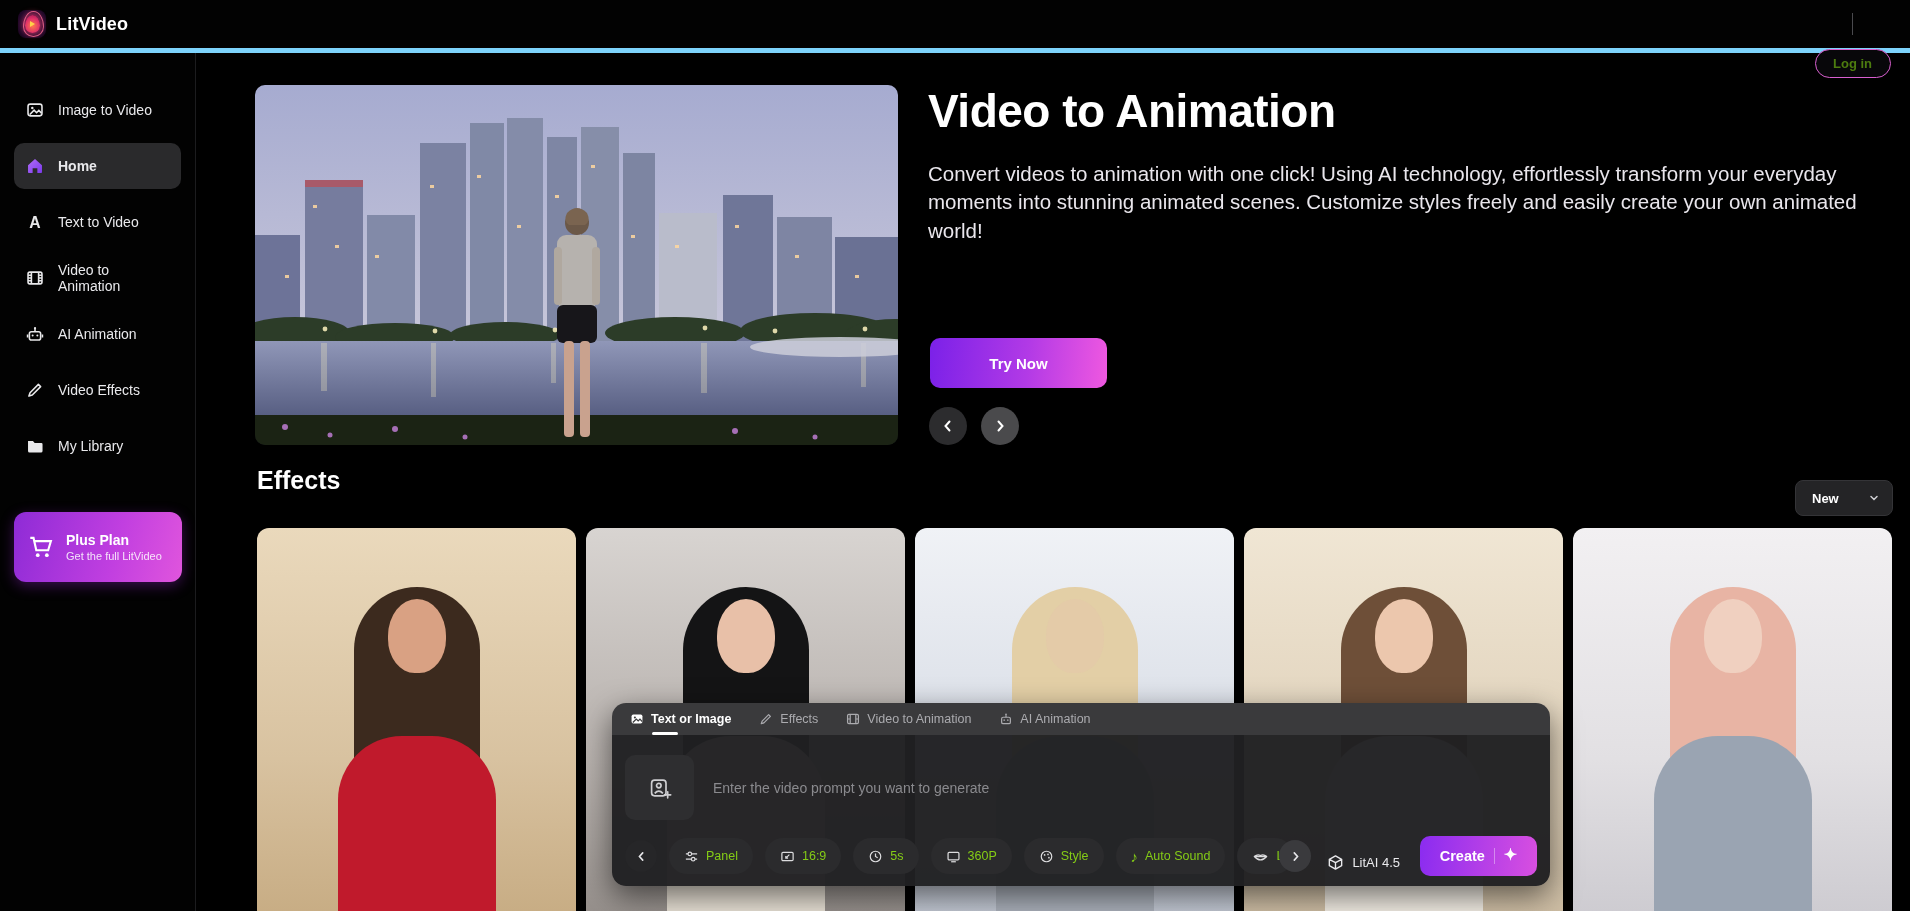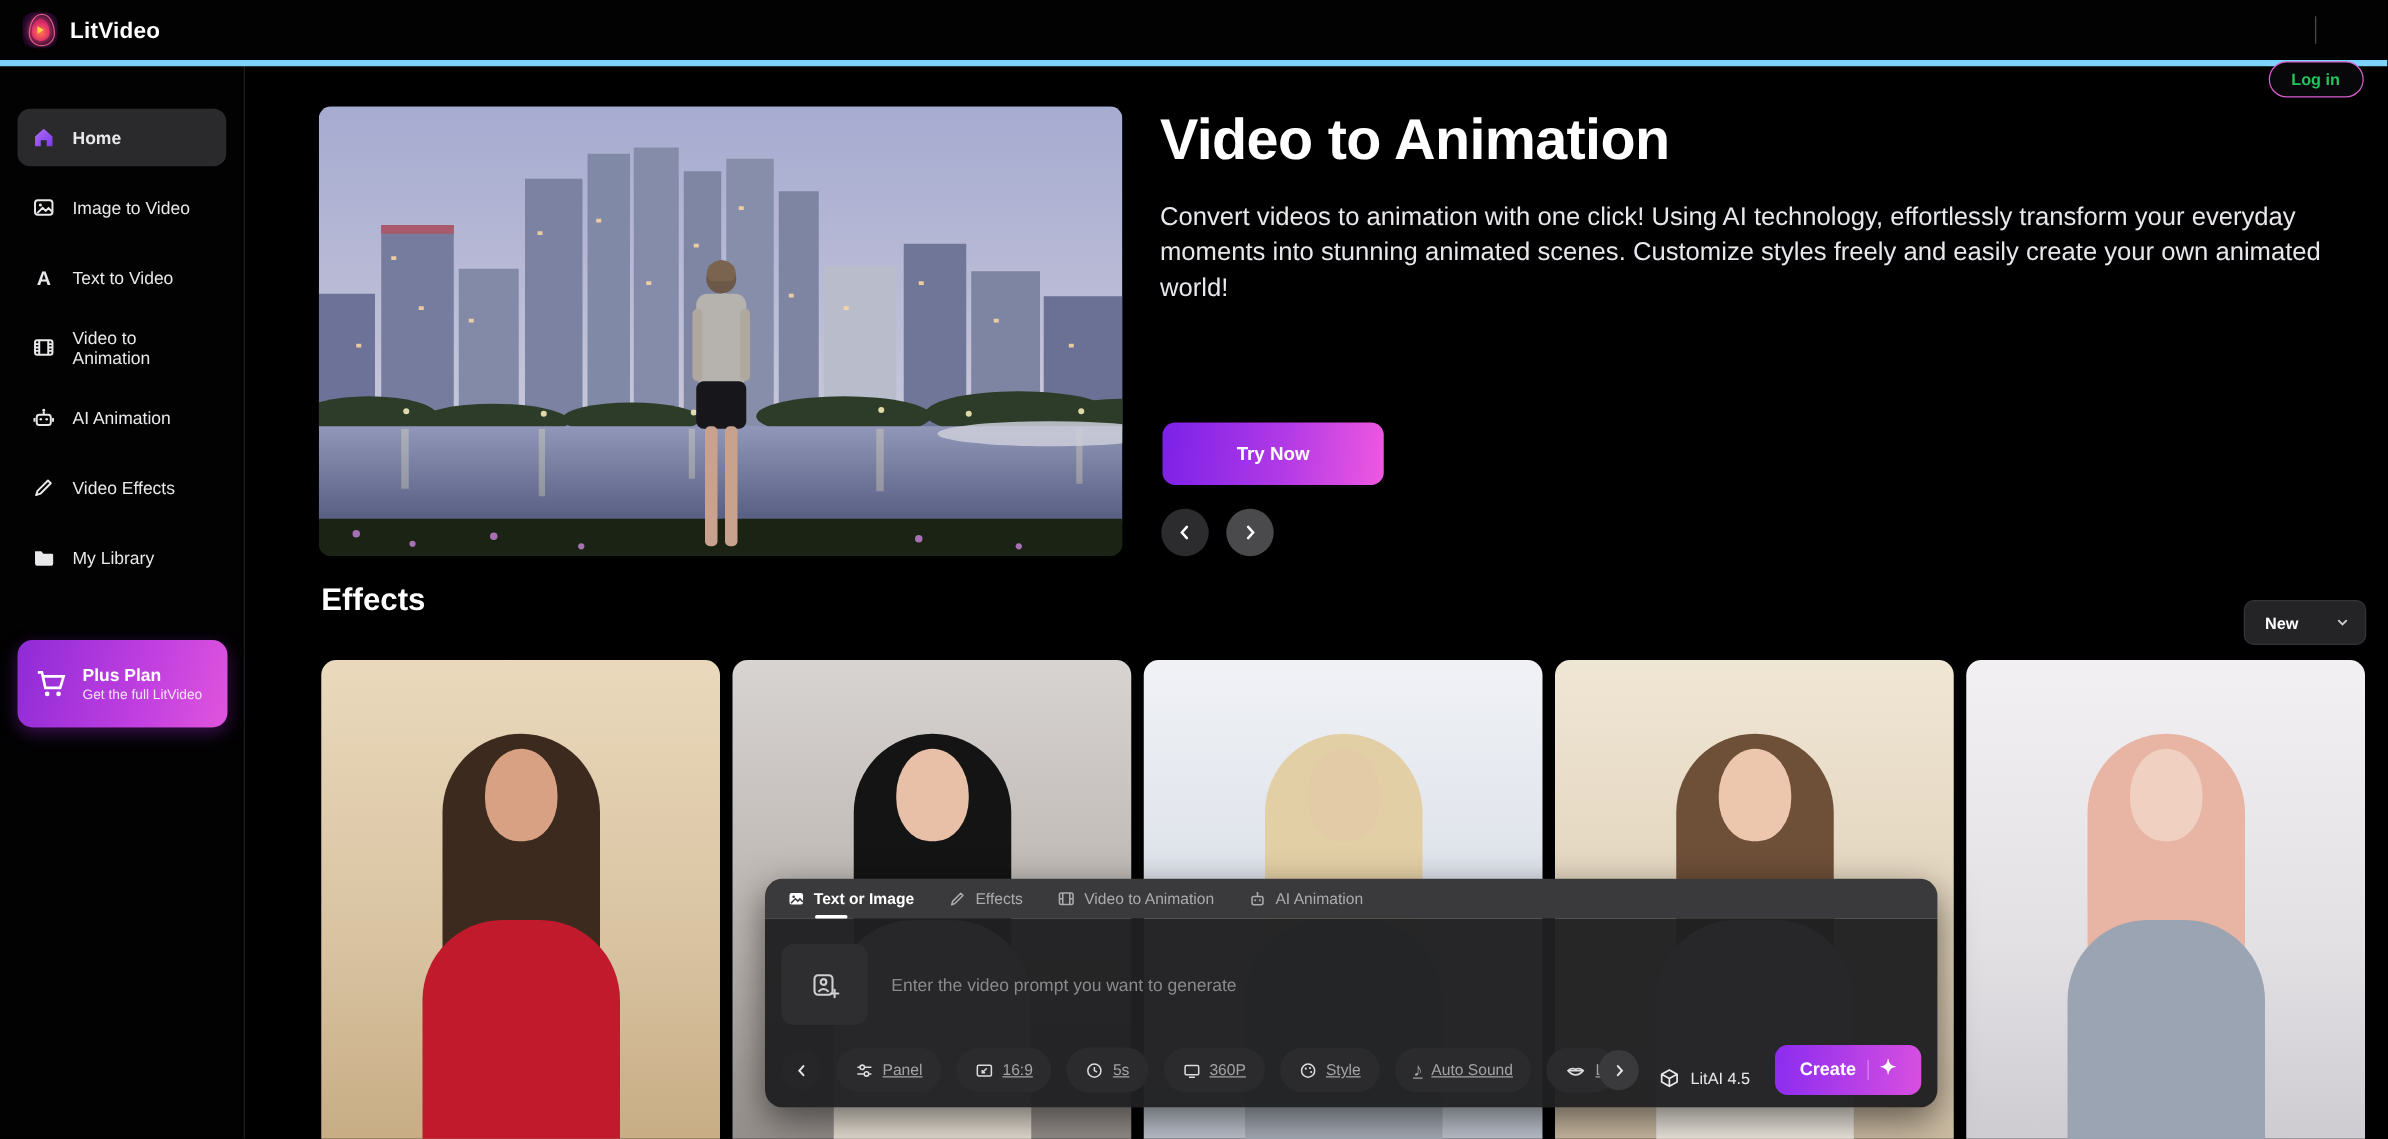--- a/index.html
+++ b/index.html
@@ -21,21 +21,21 @@
     border-radius:50% 50% 50% 50% / 62% 62% 40% 40%; border:1.5px solid rgba(255,110,150,.8); }
   .drop::after { content:""; position:absolute; left:5.5px; top:6px;
     border-left:5px solid #ffd24a; border-top:3.5px solid transparent; border-bottom:3.5px solid transparent; }
   .brand-name { font-size:18px; font-weight:bold; letter-spacing:.2px; }
   .topbar-right { margin-left:auto; display:flex; align-items:center; gap:14px;flex-direction:column; }
   .btn-plus { width:79px; height:29px; border:none; border-radius:15px; cursor:pointer;
     background:linear-gradient(145deg,#e35fe0 0%,#9a30f0 100%);
     color:#fff; font-size:13px; font-weight:bold; font-family:inherit; }
   .top-divider { width:1px; height:22px; background:#4a4a4e; }
   .btn-login { width:76px; height:29px; border-radius:15px; cursor:pointer;
-    background:#08070a; border:1.5px solid #d95fd0; color:#22c55e; font-size:13px;
+    background:#08070a; border:1.5px solid #d95fd0; color:#4d7c0f; font-size:13px;
     font-weight:bold; font-family:inherit; }
 
   
   .sidebar { position:absolute; left:0; top:53px; bottom:0; width:196px;
     background:#020202; border-right:1px solid #1c1c1e; z-index:15; padding-top:34px; }
   .side-item { position:relative; height:46px; margin:0 14px 10px 14px; border-radius:10px;
     display:flex; align-items:center; gap:14px; padding:0 12px; cursor:pointer;
     color:#e9e9ec; font-size:14px; }
   .side-item.active { background:#2a2a2c; font-weight:bold; }
   .side-item svg { flex:0 0 auto; }
@@ -102,24 +102,24 @@
   .prompt-input { position:absolute; left:101px; top:20px; width:700px; height:65px;
     background:transparent; border:none; outline:none; color:#e8e8ea; font-size:14px;
     font-family:inherit; }
   .prompt-input::placeholder { color:#8a8a8e; }
   .chips-row { position:absolute; left:13px; right:13px; bottom:11px; height:38px;
     display:flex; align-items:center; }
   .scroll-btn { width:32px; height:32px; border-radius:50%; border:none; cursor:pointer;
     display:flex; align-items:center; justify-content:center; color:#e5e5e8; flex:0 0 auto; }
   .scroll-left { background:#262628; margin-right:12px; }
   .scroll-right { background:#3a3a3d; margin-left:-26px; z-index:2; }
-  .chip { height:36px; border-radius:18px; background:#2b2b2d; color:#a3a3a3;
+  .chip { height:36px; border-radius:18px; background:#2b2b2d; color:#84cc16;
     border:none; cursor:pointer; font-family:inherit; font-size:12.5px;
     display:flex; align-items:center; gap:7px; padding:0 15px; margin-right:12px;
-    white-space:nowrap; flex:0 0 auto;text-decoration:underline; }
+    white-space:nowrap; flex:0 0 auto; }
   .chip-truncated { width:56px; overflow:hidden; padding-right:0; }
   .model-pill { display:flex; align-items:center; gap:8px; margin-left:16px;
     color:#e9e9ec; font-size:13px; cursor:pointer; flex:0 0 auto;margin-top:13px; }
   .btn-create { margin-left:auto; width:117px; height:40px; border:none; border-radius:10px;
     cursor:pointer; color:#fff; font-family:inherit; font-size:14.5px; font-weight:bold;
     background:linear-gradient(95deg,#8b2cf0 0%,#d84fe0 100%);
     display:flex; align-items:center; justify-content:center; gap:9px; flex:0 0 auto;text-align:center; }
   .create-divider { width:1px; height:16px; background:rgba(255,255,255,.38); }
   .sparkle { font-size:16px; line-height:1; position:relative; top:-1px; }
 
@@ -136,39 +136,39 @@
     <span class="brand-name">LitVideo</span>
   </div>
   <div class="topbar-right">
     <button class="btn-plus">Plus</button>
     <span class="top-divider"></span>
     <button class="btn-login">Log in</button>
   </div>
 </header>
 
 <nav class="sidebar">
+  <div class="side-item">
+    <svg width="18" height="18" viewBox="0 0 16 16" fill="none" stroke="#e8e8ea" stroke-width="1.4">
+      <rect x="1.8" y="2.8" width="12.4" height="10.4" rx="2"></rect>
+      <circle cx="5.6" cy="6.2" r="1.1" fill="#e8e8ea" stroke="none"></circle>
+      <path d="M3.4 12 L7.2 8.2 L9.4 10.4 L11.4 8.4 L13.8 10.8"></path>
+    </svg>
+    <span>Image to Video</span>
+  </div>
   <div class="side-item active">
     <svg width="18" height="18" viewBox="0 0 16 16">
       <defs>
           <linearGradient id="gHome" x1="0" y1="0" x2="1" y2="1">
         <stop offset="0" stop-color="#b06cf7"></stop>
             <stop offset="1" stop-color="#7c3aed"></stop>
           </linearGradient>
         </defs>
       <path d="M8 1.8 L14.2 7.3 V13.6 a.7.7 0 0 1-.7.7 H10.1 V9.9 H5.9 V14.3 H2.5 a.7.7 0 0 1-.7-.7 V7.3 Z" fill="url(#gHome)"></path>
     </svg>
     <span>Home</span>
-  </div>
-  <div class="side-item">
-    <svg width="18" height="18" viewBox="0 0 16 16" fill="none" stroke="#e8e8ea" stroke-width="1.4">
-      <rect x="1.8" y="2.8" width="12.4" height="10.4" rx="2"></rect>
-      <circle cx="5.6" cy="6.2" r="1.1" fill="#e8e8ea" stroke="none"></circle>
-      <path d="M3.4 12 L7.2 8.2 L9.4 10.4 L11.4 8.4 L13.8 10.8"></path>
-    </svg>
-    <span>Image to Video</span>
   </div>
   <div class="side-item">
     <svg width="18" height="18" viewBox="0 0 16 16">
       <text x="8" y="13" text-anchor="middle" font-size="14" font-weight="bold" fill="#e8e8ea" font-family="Liberation Sans, sans-serif">A</text>
     </svg>
     <span>Text to Video</span>
   </div>
   <div class="side-item">
     <svg width="18" height="18" viewBox="0 0 16 16" fill="none" stroke="#e8e8ea" stroke-width="1.4">
       <rect x="1.8" y="2.8" width="12.4" height="10.4" rx="1.6"></rect>

